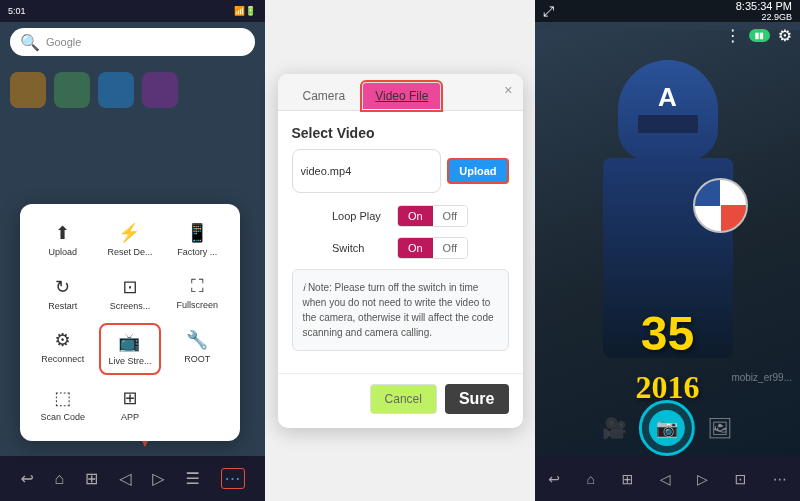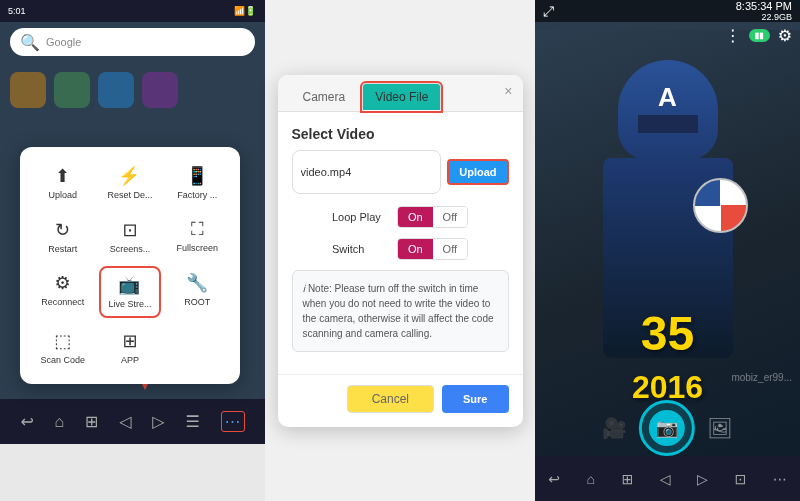--- a/index.html
+++ b/index.html
@@ -9,21 +9,21 @@
       background: #e8e8e8;
       display: flex;
       flex-direction: row;
       overflow: hidden;
       font-family: -apple-system, BlinkMacSystemFont, 'Segoe UI', sans-serif;
     }
 
     
     .phone-panel {
       width: 265px;
-      height: 444px;
+      height: 501px;
       background: #0f766e;
       position: relative;
       overflow: hidden;
       flex-shrink: 0;
     }
 
     .phone-screen {
       width: 100%;
       height: 100%;
       background: #2c3e50;
@@ -168,27 +168,28 @@
     .dialog-tab {
       padding: 6px 12px;
       font-size: 12px;
       color: #666;
       cursor: pointer;
       border-radius: 4px 4px 0 0;
       border: 1px solid transparent;
     }
 
     .dialog-tab.active {
-      background: #14b8a6;
+      background: #ec4899;
       border: 1px solid #e0e0e0;
       border-bottom: 1px solid white;
       color: #333;
       font-weight: 500;
       outline: 2px solid #e74c3c;
       outline-offset: 0px;
+      text-decoration: underline;
     }
 
     .dialog-body {
       padding: 14px;
     }
 
     .dialog-section-title {
       font-size: 14px;
       font-weight: 600;
       color: #333;
@@ -278,35 +279,35 @@
     .dialog-footer {
       display: flex;
       justify-content: flex-end;
       padding: 10px 14px 14px;
       gap: 8px;
       border-top: 1px solid #eee;
       margin-top: 8px;
     }
 
     .btn-cancel {
-      padding: 6px 24px;
+      padding: 6px 14px;
       border: 1px solid #ddd;
       border-radius: 4px;
-      background: #fde047;
+      background: #bef264;
       font-size: 12px;
       cursor: pointer;
       color: #666;
     }
 
     .btn-sure {
-      padding: 6px 21px;
+      padding: 6px 14px;
       border: none;
       border-radius: 4px;
-      background: #3b82f6;
-      font-size: 11px;
+      background: #404040;
+      font-size: 16px;
       cursor: pointer;
       color: white;
       font-weight: 600;
     }
 
     
     .right-panel {
       width: 265px;
       height: 501px;
       background: #1a1a2e;
@@ -353,20 +354,21 @@
     .yellow-text-2016 {
       position: absolute;
       bottom: 95px;
       left: 50%;
       transform: translateX(-50%);
       font-size: 32px;
       font-weight: 900;
       color: #FFD700;
       text-shadow: 2px 2px 4px rgba(0,0,0,0.5);
       z-index: 10;
+      font-family: Liberation Serif, serif;
     }
 
     .cap-top-icons {
       position: absolute;
       top: 22px;
       left: 0;
       right: 0;
       display: flex;
       align-items: center;
       justify-content: space-between;

